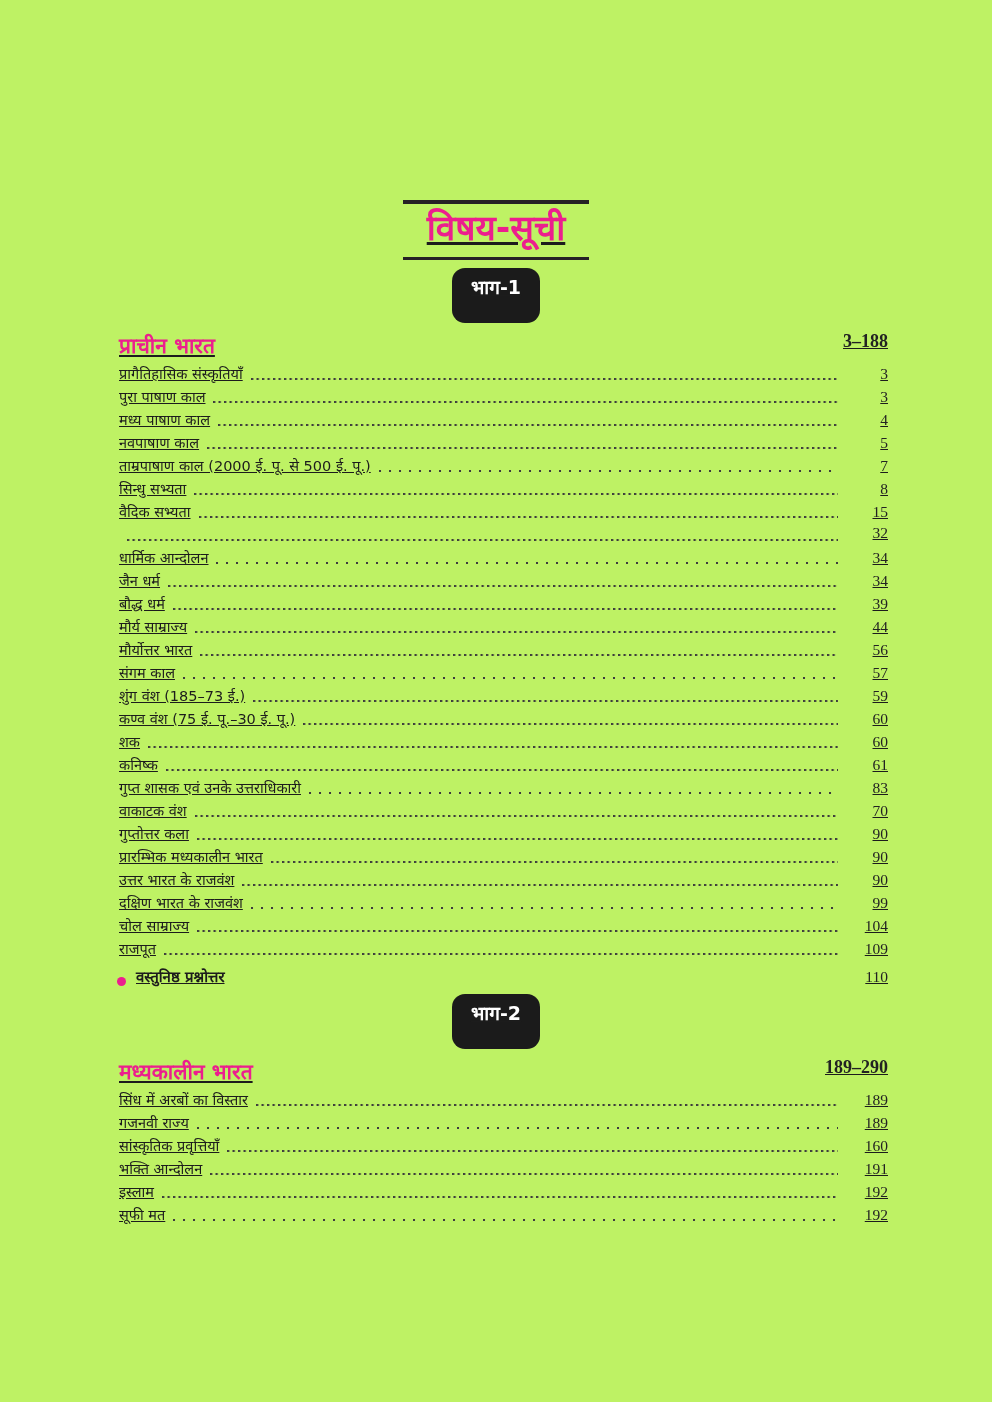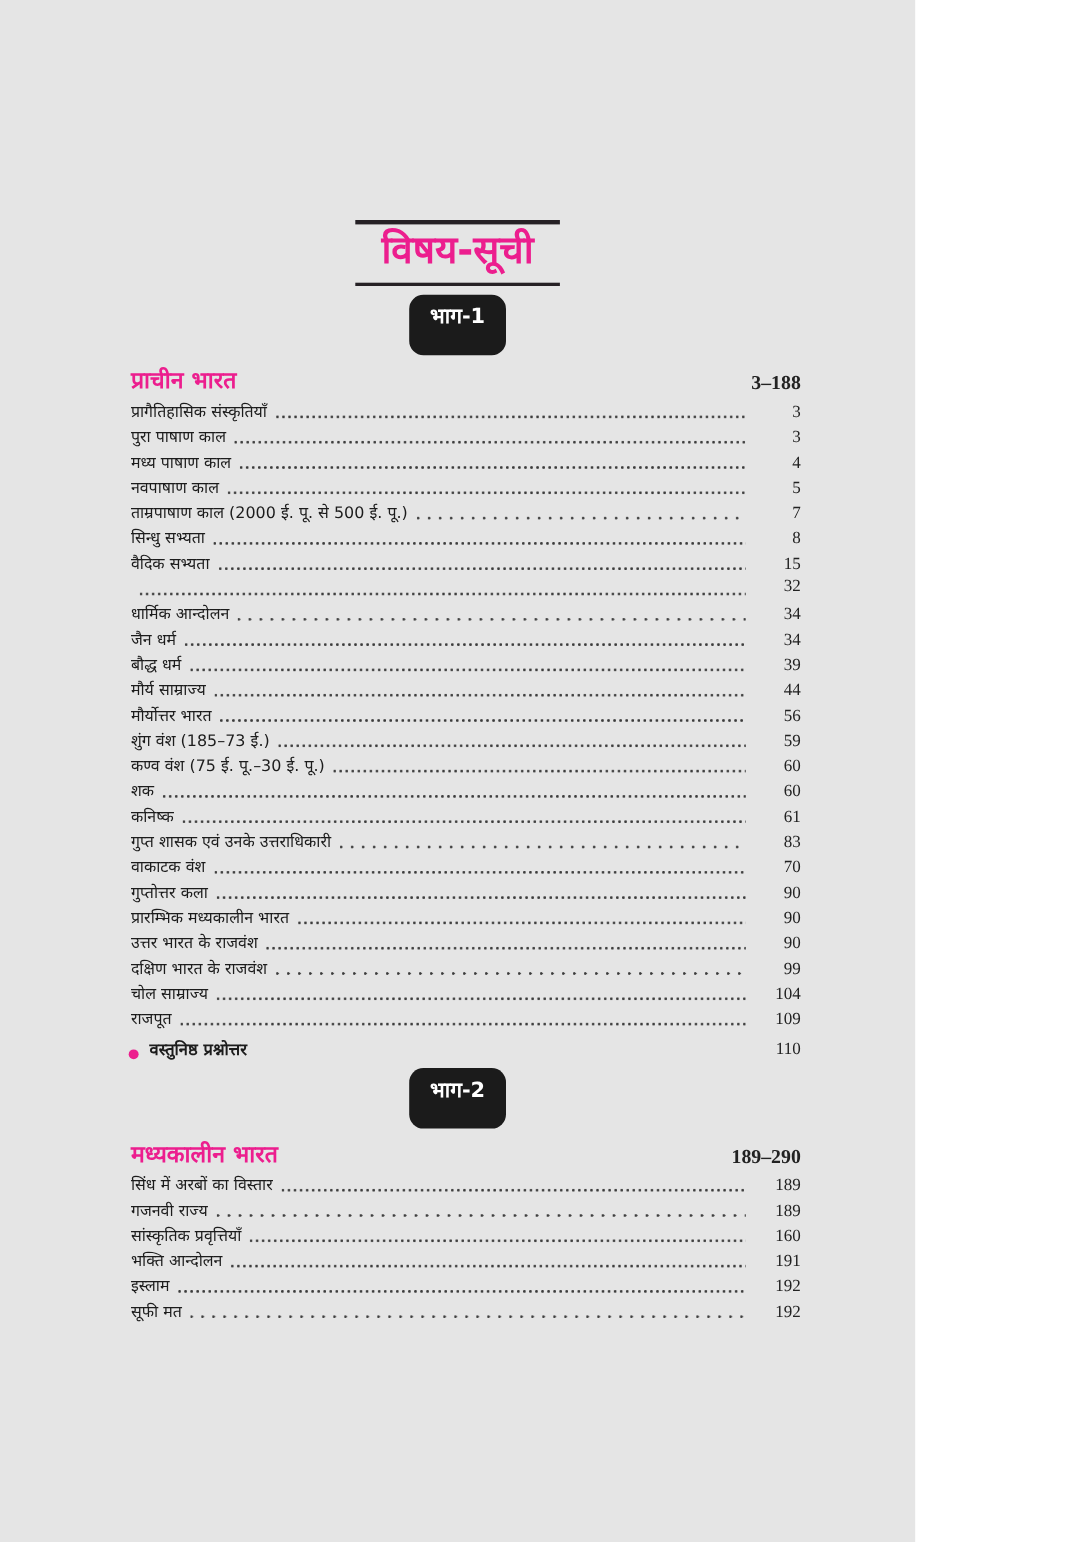--- a/index.html
+++ b/index.html
@@ -8,21 +8,21 @@
     --ink: #1c1c1c;
   }
   * { box-sizing: border-box; }
   html, body { margin: 0; padding: 0; }
   body {
     width: 992px; height: 1402px;
     background: #ffffff;
     color: var(--ink);
     font-family: "DejaVu Sans", "Liberation Sans", sans-serif;
   }
-  .page { position: relative; width: 832px; height: 1402px; overflow: hidden; background:#e5e5e5; }
+  .page { position: relative; width: 992px; height: 1402px; overflow: hidden; background:#bef264;text-decoration:underline; }
 
   
   .title-block { width: 186px; margin: 200px auto 0; text-align: center; }
   .bar-top { height: 4px; background: #262125; }
   .bar-bottom { height: 3px; background: #262125; }
   .page-title {
     color: var(--accent);
     font-size: 35px; font-weight: bold;
     padding: 3px 0 6px; line-height: 1.25;
     white-space: nowrap;
@@ -35,21 +35,21 @@
 
   
   .badge {
     width: 88px; margin: 8px auto 0;
     background: var(--badge); color: #fff;
     text-align: center; font-size: 19px; font-weight: bold;
     padding: 6px 0 23px; border-radius: 13px;
   }
 
   
-  .section-head { display: flex; justify-content: space-between; align-items: flex-end; margin: 8px 104px 0 119px; height: 28px; }
+  .section-head { display: flex; justify-content: space-between; align-items: flex-start; margin: 8px 104px 0 119px; height: 28px; }
   .section-title { color: var(--accent); font-size: 21px; font-weight: bold; }
   .section-range { font-family: "Liberation Serif", "DejaVu Serif", serif; font-size: 18px; font-weight: bold; color: #222; }
 
   
   .entries { margin: 4px 104px 0 119px; }
   .toc-row { display: flex; align-items: baseline; height: 23px; }
   .toc-title { font-size: 14.5px; white-space: nowrap; }
   .dots {
     flex: 1; align-self: flex-end;
     height: 4px; margin: 0 6px 5px 8px;
@@ -142,20 +142,25 @@
         <div class="toc-row">
     <span class="toc-title">मौर्य साम्राज्य</span>
     <span class="dots"></span>
     <span class="toc-page">44</span>
   </div>
         <div class="toc-row">
     <span class="toc-title">मौर्योत्तर भारत</span>
     <span class="dots"></span>
     <span class="toc-page">56</span>
   </div>
+        <div class="toc-row sparse">
+    <span class="toc-title">संगम काल</span>
+    <span class="dots"></span>
+    <span class="toc-page">57</span>
+  </div>
         <div class="toc-row">
     <span class="toc-title">शुंग वंश (185–73 ई.)</span>
     <span class="dots"></span>
     <span class="toc-page">59</span>
   </div>
         <div class="toc-row">
     <span class="toc-title">कण्व वंश (75 ई. पू.–30 ई. पू.)</span>
     <span class="dots"></span>
     <span class="toc-page">60</span>
   </div>

